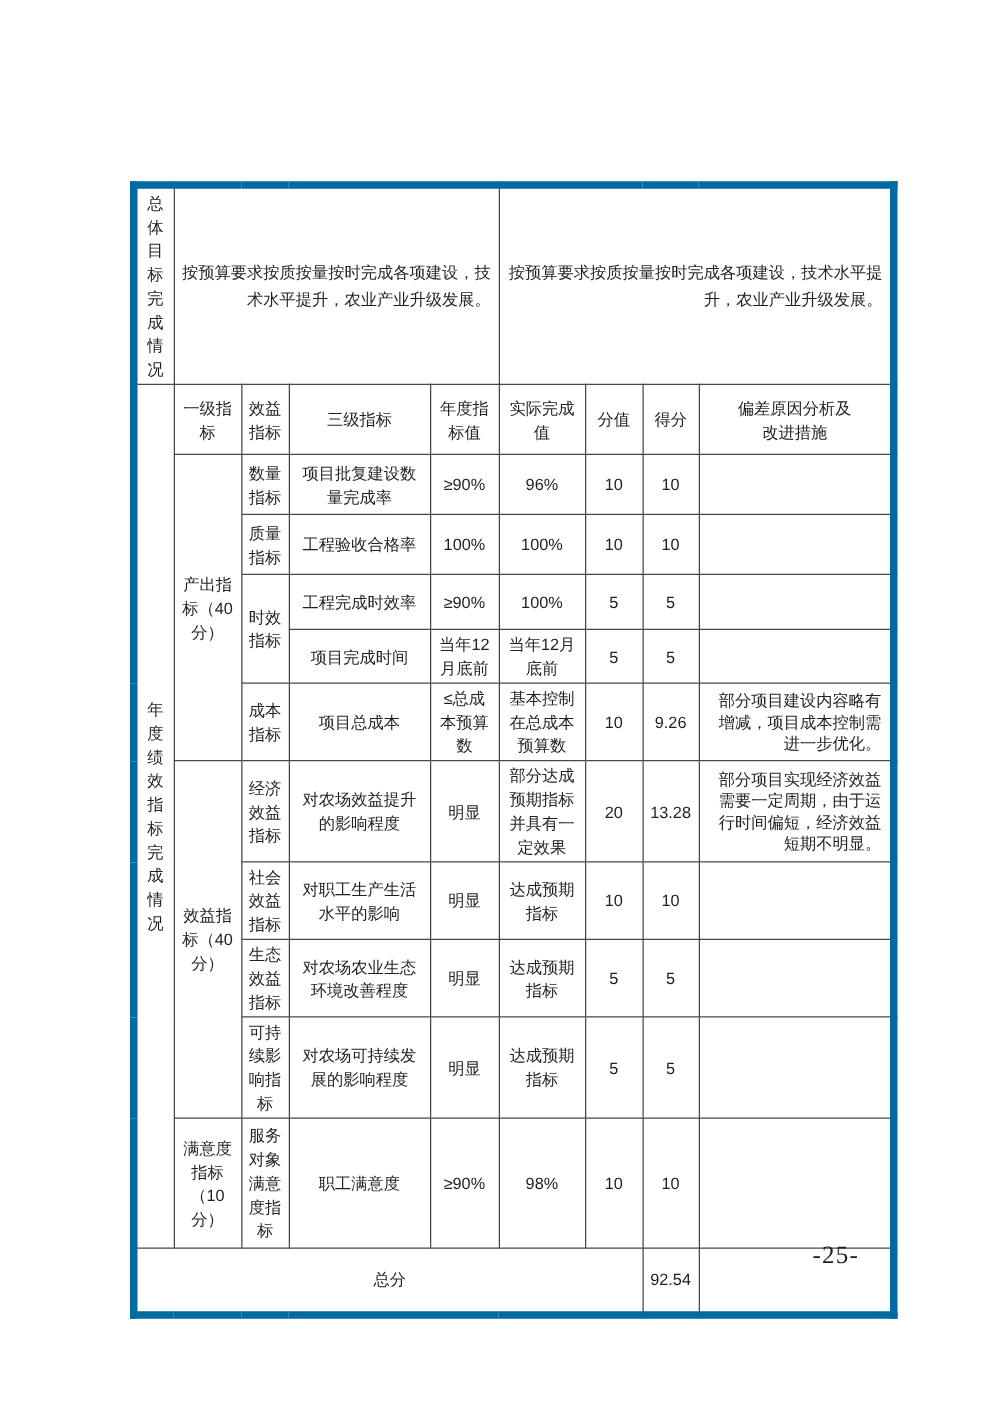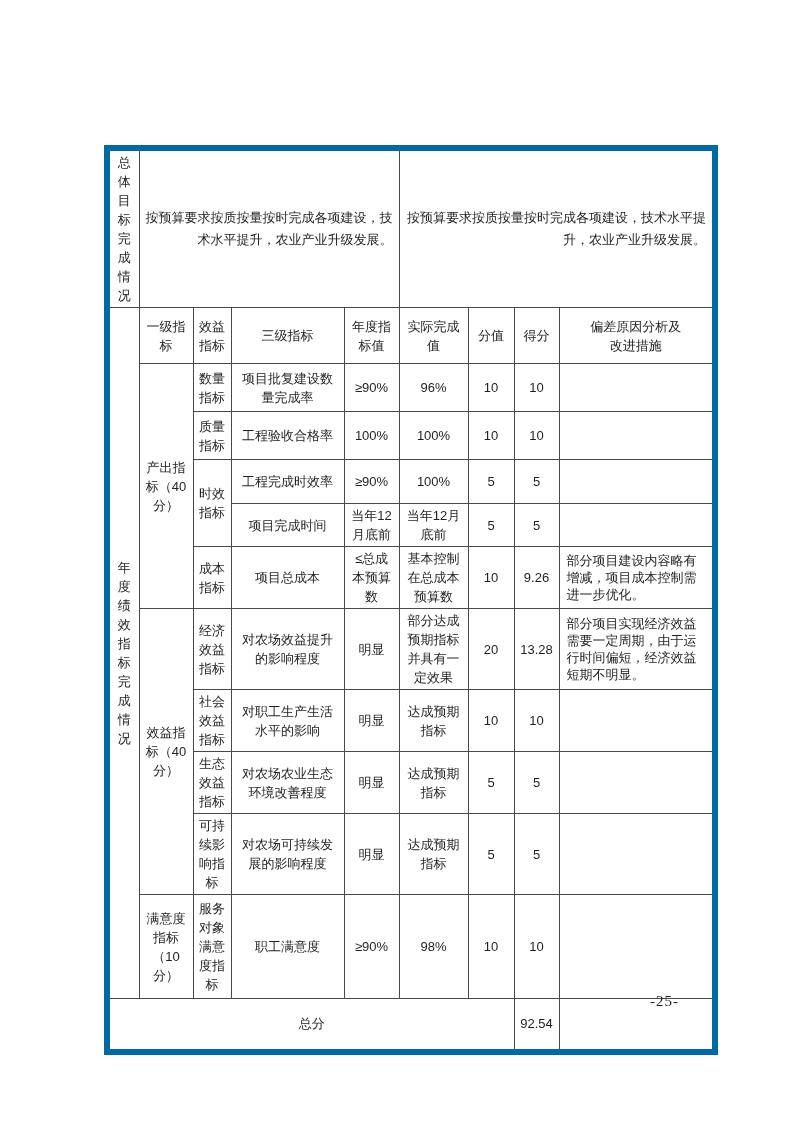--- a/index.html
+++ b/index.html
@@ -34,30 +34,30 @@
   }
   
   .eval-table td.vlabel { padding: 2px 2px; }
   
   .eval-table td.group { padding: 2px 5px; margin-left: 12px; }
   
   .eval-table td.l2 { padding: 2px 4px; }
   
   .eval-table td.target { padding: 2px 5px; margin-left: 36px; }
   
-  .eval-table td.deviation { text-align: left; padding: 2px 7px; line-height: 17px; }
+  .eval-table td.deviation { text-align: right; padding: 2px 7px; line-height: 17px; }
   
   .eval-table td.dev-head { padding: 2px 26px; margin-top: 40px; }
   
   .eval-table td.goal { padding: 4px 6px; line-height: 22px; text-align: right; }
 
   .page-number {
     position: absolute;
     left: 650px; top: 993px;
-    font-size: 15px;
+    font-size: 20px;
     letter-spacing: 1px;
     color: #1f1f1f;
     font-family: "Liberation Serif", serif;
   }
 </style>
 </head>
 <body>
 
 <div class="doc-page">
 

